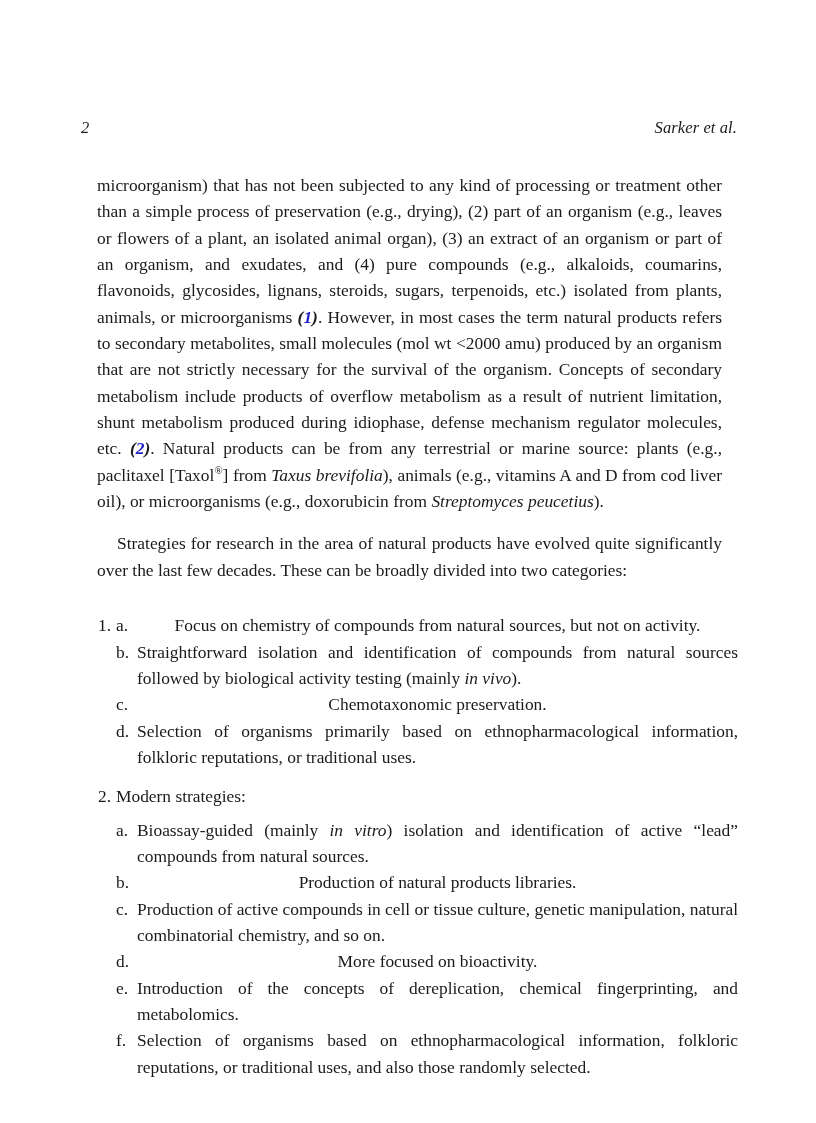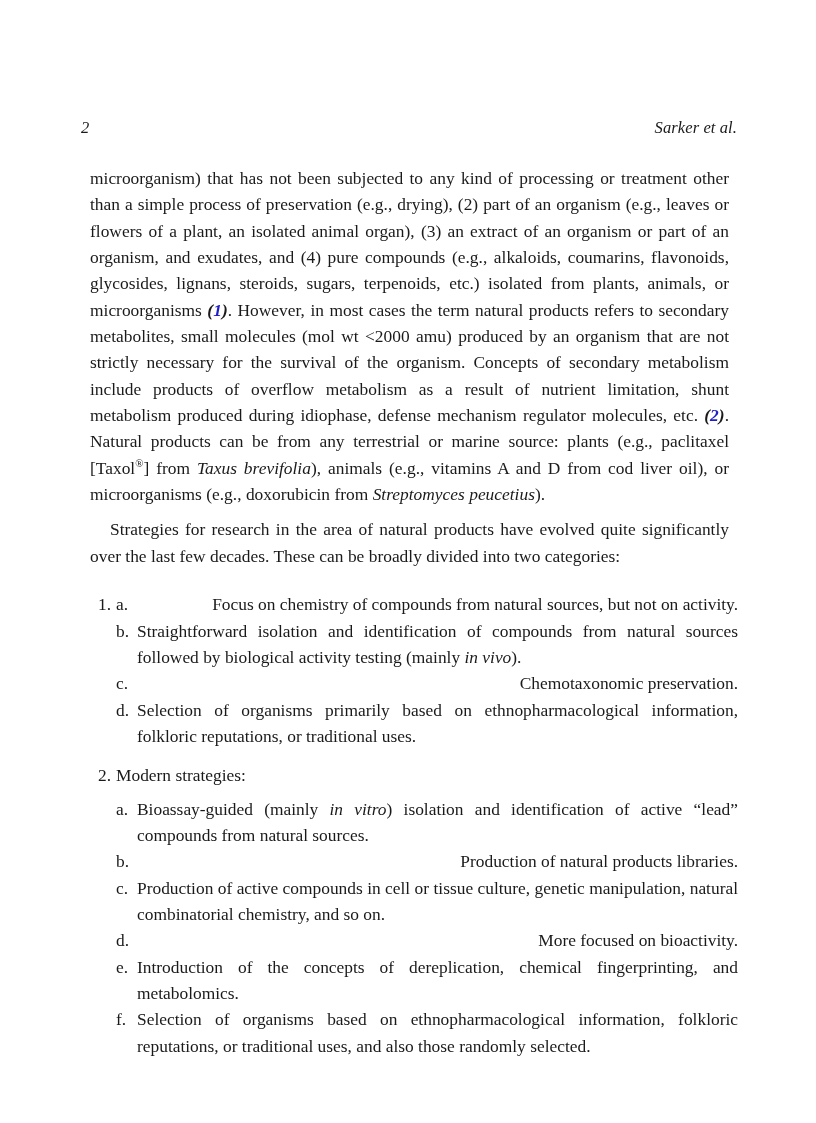--- a/index.html
+++ b/index.html
@@ -42,21 +42,21 @@
 
   
   .content {
     position: absolute;
     left: 81px;
     top: 156px;
     width: 657px;
   }
 
   p.body {
-    margin: 9px;
+    margin: 16px;
     font-size: 17.4px;
     line-height: 26.35px;
     text-align: justify;
     text-justify: inter-word;
     -webkit-hyphens: none;
     hyphens: none;
     letter-spacing: 0.01px;
   }
   p.body.indent { text-indent: 20px; }
 
@@ -100,21 +100,21 @@
     left: 0;
     top: 0;
     width: 18px;
     text-align: left;
   }
   ol.level2 > li > .item-text {
     display: block;
     text-align: justify;
     text-justify: inter-word;
   }
-  ol.level2 > li.no-justify > .item-text { text-align: right; }
+  ol.level2 > li.no-justify > .item-text { text-align: center; }
   ol.level1 > li.no-justify > .item-text { text-align: left; }
 
   .spacer-block { height: 13px; }
   .spacer-para { height: 13px; }
   .spacer-small { height: 7px; }
 
   i, em { font-style: italic; }
   sup {
     font-size: 0.62em;
     vertical-align: super;

